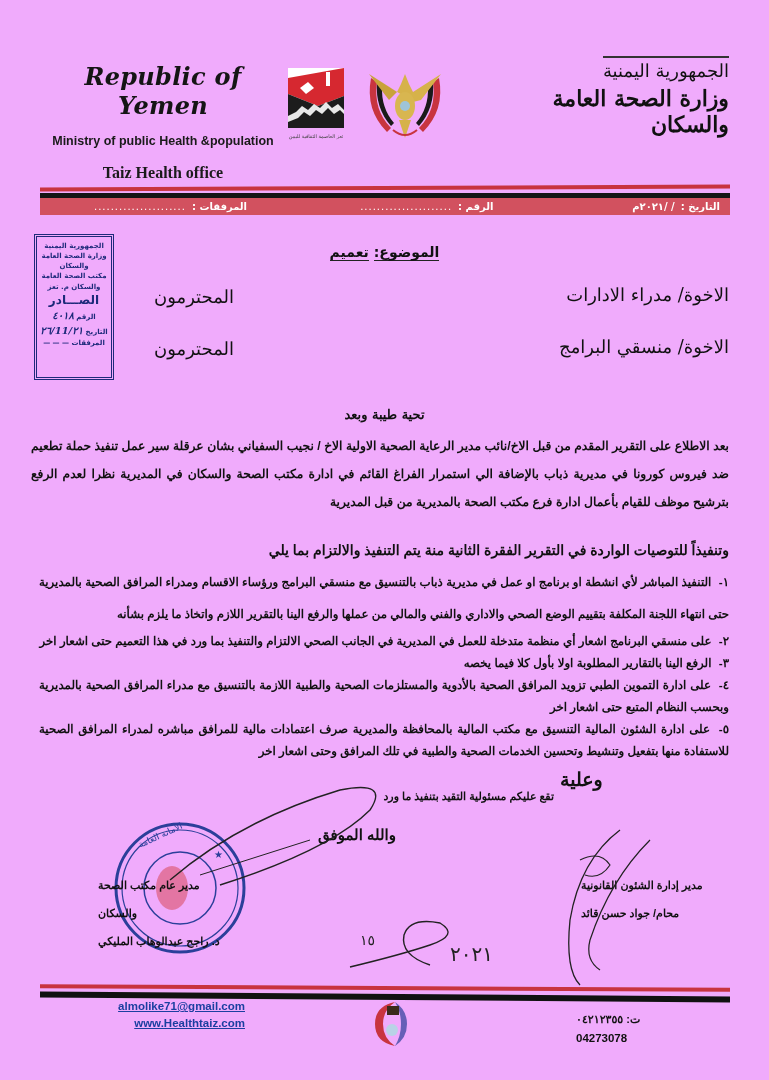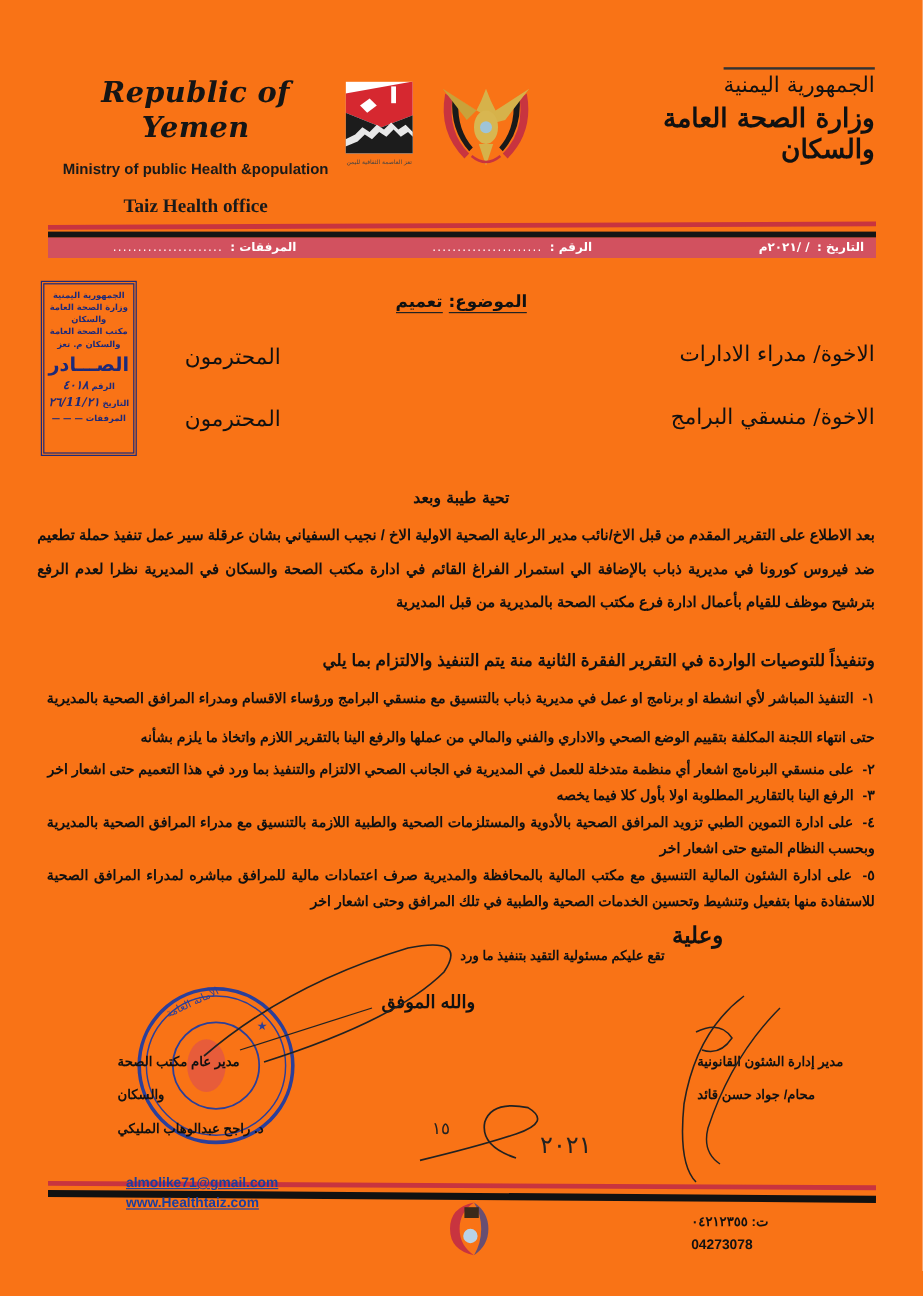--- a/index.html
+++ b/index.html
@@ -1,18 +1,18 @@
 <!DOCTYPE html>
 <html><head>
 <meta charset="utf-8">
 <style>
   * { box-sizing: border-box; margin: 0; padding: 0; }
   html, body { width: 769px; height: 1080px; background: #fdfdfd; overflow: hidden; }
   body { font-family: "DejaVu Sans", sans-serif; color: #111; position: relative; }
-  .page { position: absolute; left: 0; top: 0; width: 769px; height: 1080px; background: #f97316; }
+  .page { position: absolute; left: 0; top: 0; width: 769px; height: 1080px; background: #f0abfc; }
 
   
   .hdr-en { position: absolute; left: 48px; top: 62px; width: 230px; text-align: center; }
   .hdr-en .republic { font-family: "DejaVu Serif", serif; font-style: italic; font-weight: bold; font-size: 24px; letter-spacing: 0.3px; color: #151515; }
   .hdr-en .ministry { font-family: "Liberation Sans", sans-serif; font-weight: bold; font-size: 12.5px; margin-top: 14px; color: #1a1a1a; }
   .hdr-en .office { font-family: "Liberation Serif", serif; font-weight: bold; font-size: 16px; margin-top: 16px; color: #1a1a1a; }
 
   .hdr-ar { position: absolute; right: 40px; top: 56px; width: 260px; text-align: right; direction: rtl; }
   .hdr-ar .ar1 { font-family: "DejaVu Serif", serif; font-size: 18px; border-top: 2px solid #333; display: inline-block; padding-top: 2px; }
   .hdr-ar .ar2 { font-family: "DejaVu Serif", serif; font-size: 22px; font-weight: bold; margin-top: 4px; }
@@ -28,21 +28,21 @@
   .stripe.black1 { top: 193px; height: 5px; background: #151515; }
   .refbar { position: absolute; left: 40px; top: 198px; width: 690px; height: 17px; background: #d2515f; color: #fff; direction: rtl; font-size: 10px; font-weight: bold; display: flex; align-items: center; padding: 0 10px; gap: 0; }
   .refbar .cell { display: flex; gap: 6px; align-items: center; }
   .refbar .cell.date { width: 230px; }
   .refbar .cell.number { width: 250px; }
   .refbar .cell.attach { width: 200px; }
   .refbar .dots { letter-spacing: 1px; font-weight: normal; }
 
   
   .stamp-box { position: absolute; left: 34px; top: 234px; width: 80px; height: 146px; border: 3px double #1d2a7a; padding: 4px 3px; color: #1d2a7a; direction: rtl; text-align: center; font-size: 7px; line-height: 1.45; font-weight: bold; }
-  .stamp-box .big { font-size: 16px; }
+  .stamp-box .big { font-size: 12px; }
   .stamp-box .hand { font-family: "DejaVu Serif", serif; font-style: italic; font-size: 10px; color: #1d2a7a; }
 
   
   .subject { position: absolute; left: 0; width: 769px; top: 244px; text-align: center; direction: rtl; font-size: 14px; font-weight: bold; }
   .subject .label, .subject .value { border-bottom: 1.5px solid #222; }
   .addr { position: absolute; direction: rtl; font-family: "DejaVu Serif", serif; font-size: 18px; }
   .addr.a1 { right: 40px; top: 284px; }
   .addr.a2 { right: 40px; top: 336px; }
   .addr.r1 { left: 154px; top: 286px; }
   .addr.r2 { left: 154px; top: 338px; }
@@ -65,21 +65,21 @@
   .sig { position: absolute; direction: rtl; text-align: left; font-family: "Liberation Sans", sans-serif; font-size: 11px; font-weight: bold; line-height: 28px; }
   .sig.s-right { right: 38px; top: 871px; width: 150px; }
   .sig.s-mid { left: 314px; top: 871px; width: 180px; }
   .sig.s-left { left: 98px; top: 871px; width: 140px; }
   .seal { position: absolute; left: 110px; top: 818px; width: 140px; height: 140px; }
   .scribble { position: absolute; pointer-events: none; }
 
   
   .stripe.red2 { top: 986px; height: 4px; background: #c8343f; transform: rotate(0.3deg); }
   .stripe.black2 { top: 994px; height: 6px; background: #111; transform: rotate(0.4deg); }
-  .footer-links { position: absolute; left: 105px; top: 978px; width: 140px; text-align: left; font-family: "Liberation Sans", sans-serif; font-size: 11.5px; font-weight: bold; line-height: 17px; }
+  .footer-links { position: absolute; left: 105px; top: 998px; width: 140px; text-align: right; font-family: "Liberation Sans", sans-serif; font-size: 11.5px; font-weight: bold; line-height: 17px; }
   .footer-links a { color: #1b3fa0; text-decoration: underline; display: block; }
   .footer-logo { position: absolute; left: 373px; top: 1000px; width: 36px; height: 48px; }
   .footer-phone { position: absolute; left: 576px; top: 1010px; direction: rtl; font-family: "Liberation Sans", sans-serif; font-size: 11px; font-weight: bold; line-height: 19px; text-align: right; }
   .footer-phone .p2 { direction: ltr; text-align: left; font-size: 11.5px; }
 </style>
 </head>
 <body>
 
 <div class="page">
 

